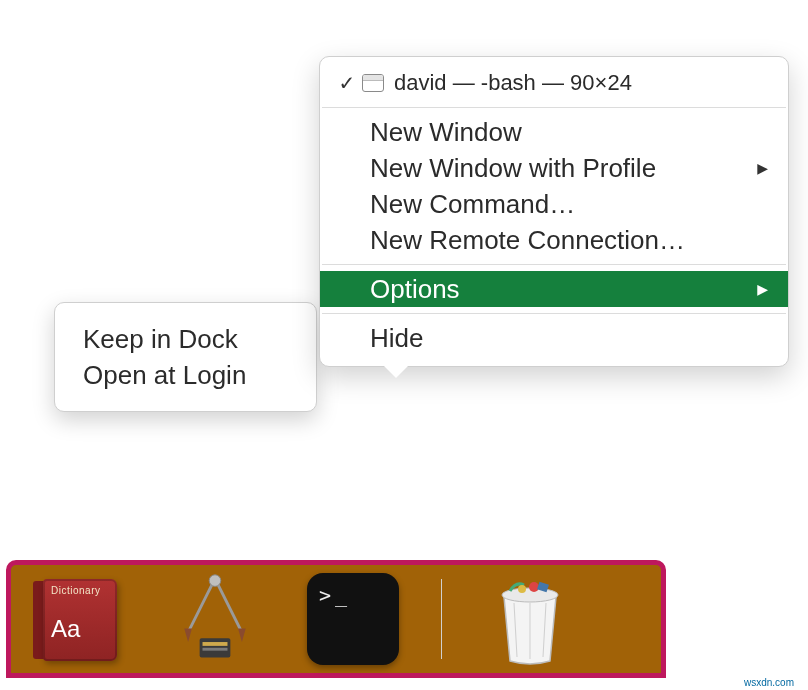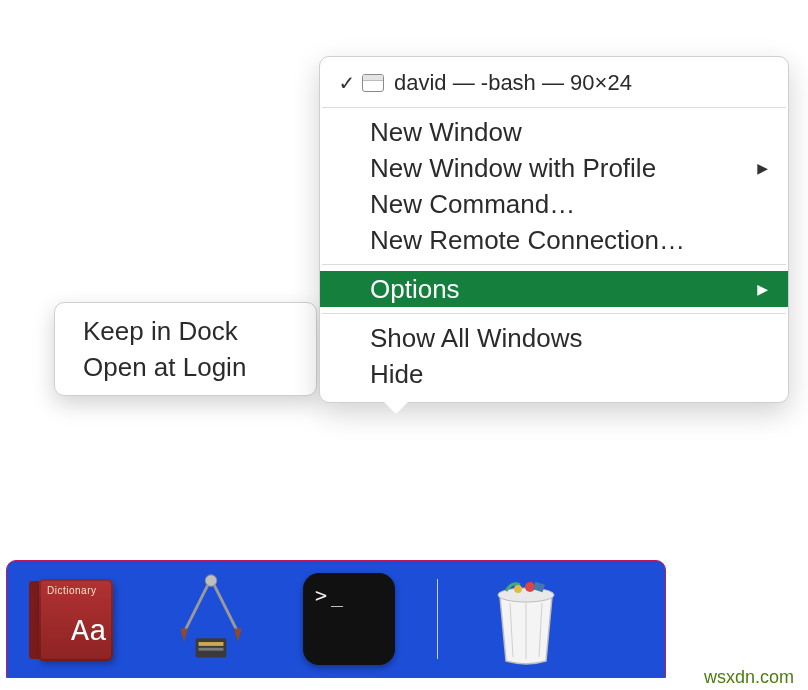--- a/index.html
+++ b/index.html
@@ -18,47 +18,47 @@
   .mi.sel.hasarrow::after{color:#fff;}
   .sep{height:1px;background:#dcdcdc;margin:6px 2px;}
 
   
   .mi.header{padding-left:16px;font-size:22px;}
   .check{display:inline-block;width:22px;text-align:center;font-size:20px;color:#333;}
   .win-ico{display:inline-block;width:22px;height:18px;border:1.5px solid #8a8a8a;border-radius:3px;position:relative;margin:0 10px 0 4px;vertical-align:-2px;}
   .win-ico::before{content:"";position:absolute;left:0;right:0;top:0;height:5px;background:#e4e4e4;border-bottom:1px solid #bbb;border-radius:2px 2px 0 0;}
 
   
-  .menu-sub{position:absolute;left:54px;top:302px;width:263px;background:#fff;border:1px solid #cfcfcf;border-radius:10px;box-shadow:0 8px 22px rgba(0,0,0,.18);padding:10px 0;}
+  .menu-sub{position:absolute;left:54px;top:302px;width:263px;background:#fff;border:1px solid #cfcfcf;border-radius:10px;box-shadow:0 8px 22px rgba(0,0,0,.18);padding:18px 0;}
   .menu-sub .mi{padding-left:28px;}
 
   
-  .dock{position:absolute;left:6px;bottom:12px;width:660px;height:118px;border:1px solid #be185d;border-radius:10px 10px 0 0;background:#1d4ed8;display:flex;align-items:center;padding:0 14px;gap:34px;}
+  .dock{position:absolute;left:6px;bottom:12px;width:660px;height:118px;border:5px solid #be185d;border-radius:10px 10px 0 0;background:#a16207;display:flex;align-items:center;padding:0 14px;gap:34px;}
   .app{width:104px;height:104px;display:flex;align-items:center;justify-content:center;position:relative;}
   .divider{width:1px;height:80px;background:#d0d0d0;margin:0 2px;}
 
   
   .dict{width:88px;height:88px;position:relative;}
   .dict .spine{position:absolute;left:0;top:6px;width:14px;height:78px;background:#7a1b1b;border-radius:3px 0 0 3px;}
   .dict .cover{position:absolute;left:10px;top:4px;width:74px;height:82px;background:linear-gradient(#b13232,#8e2323);border-radius:4px 6px 6px 4px;box-shadow:inset 0 0 0 2px rgba(0,0,0,.2),2px 3px 6px rgba(0,0,0,.3);}
   .dict .lbl1{position:absolute;left:18px;top:10px;font-size:10px;color:#f3e6c8;letter-spacing:.5px;}
-  .dict .lbl2{position:absolute;left:18px;top:40px;font-size:30px;color:#fff;font-family:Liberation Mono, monospace;margin-left:24px;}
+  .dict .lbl2{position:absolute;left:18px;top:40px;font-size:24px;color:#fff;font-family:Liberation Sans, sans-serif;}
 
   
   .compass svg{width:96px;height:96px;}
 
   
   .term{width:92px;height:92px;background:#111;border-radius:16px;box-shadow:0 3px 6px rgba(0,0,0,.35);position:relative;}
   .term::before{content:">";position:absolute;left:12px;top:10px;color:#eee;font-size:20px;font-family:Menlo,monospace;}
   .term::after{content:"_";position:absolute;left:28px;top:10px;color:#eee;font-size:20px;font-family:Menlo,monospace;}
 
   
   .trash svg{width:86px;height:96px;}
 
-  .watermark{position:absolute;right:14px;bottom:2px;font-size:18px;color:#4d7c0f;}
+  .watermark{position:absolute;right:14px;bottom:2px;font-size:10px;color:#0369a1;}
 </style>
 </head>
 <body>
 
 <div class="menu-sub">
   <div class="mi">Keep in Dock</div>
   <div class="mi">Open at Login</div>
 </div>
 
 <div class="menu-main">
@@ -73,21 +73,20 @@
   <div class="mi hasarrow">New Window with Profile</div>
   <div class="mi">New Command…</div>
   <div class="mi">New Remote Connection…</div>
 
   <div class="sep"></div>
 
   <div class="mi sel hasarrow">Options</div>
 
   <div class="sep"></div>
 
-  <div class="mi">Show All Windows</div>
   <div class="mi">Hide</div>
 </div>
 
 <div class="dock">
   <div class="app">
     <div class="dict">
       <div class="spine"></div>
       <div class="cover"></div>
       <div class="lbl1">Dictionary</div>
       <div class="lbl2">Aa</div>

